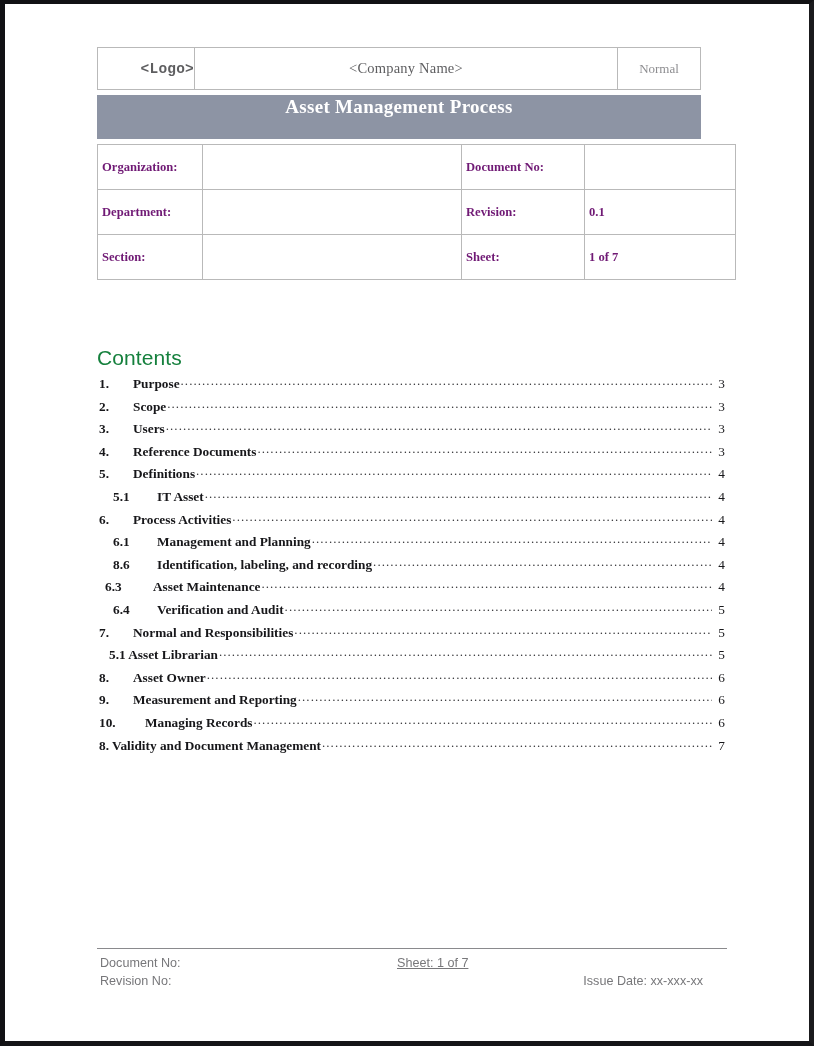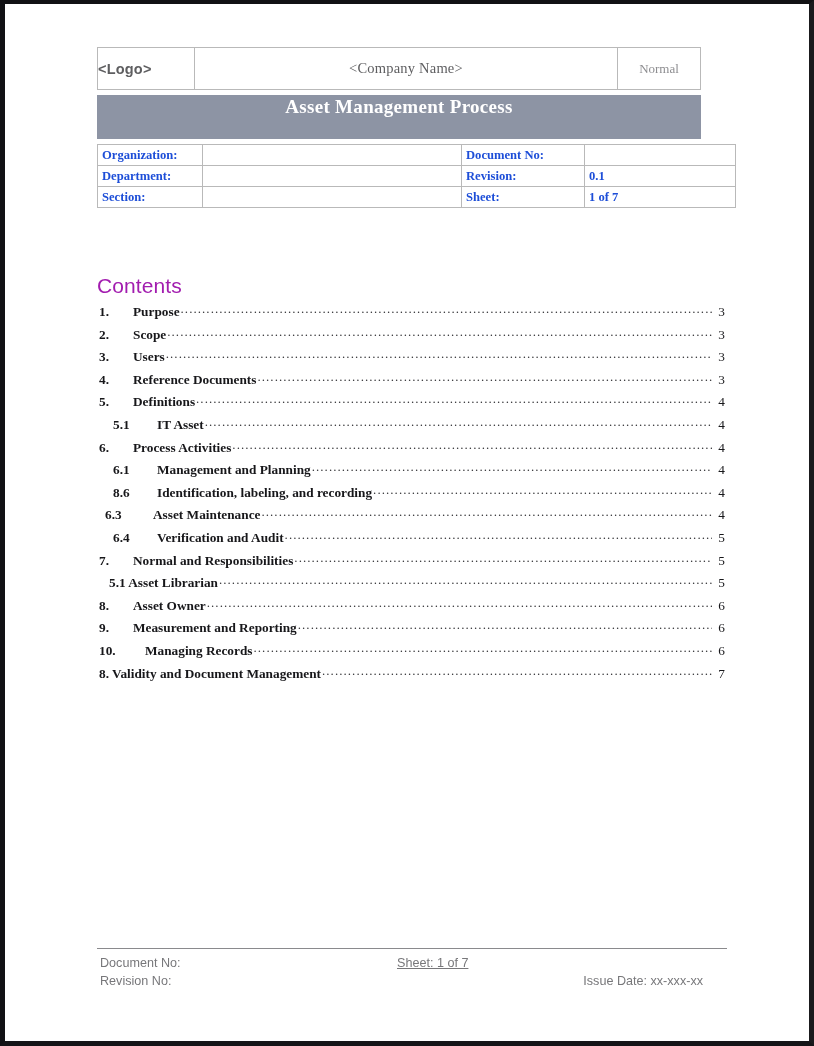--- a/index.html
+++ b/index.html
@@ -55,22 +55,22 @@
     table-layout: fixed;
   }
   table.hdr td {
     border: 1px solid #b9b9b9;
     padding: 0;
     vertical-align: middle;
   }
   .hdr-logo {
     width: 96px;
     height: 41px;
-    text-align: left;
-    font-family: Liberation Sans, sans-serif;
+    text-align: right;
+    font-family: Liberation Mono, monospace;
     font-weight: bold;
     font-size: 14.5px;
     color: #5e5e60;
     letter-spacing: 0.2px;
   }
   .hdr-company {
     text-align: center;
     font-family: "Liberation Serif", serif;
     font-weight: normal;
     font-size: 14.5px;
@@ -108,40 +108,40 @@
   
   table.info {
     border-collapse: collapse;
     width: 604px;
     table-layout: fixed;
     margin-top: 5px;
   }
   table.info td {
     border: 1px solid #b9b9b9;
     height: 20px;
-    padding: 0 4px;
+    padding: 12px 4px;
     font-family: "Liberation Serif", serif;
     font-weight: bold;
     font-size: 12.6px;
-    color: #1d4ed8;
+    color: #701a75;
     vertical-align: middle;
     line-height: 20px;
   }
   .info-lbl-a { width: 96px; }
   .info-val-a { width: 250px; }
   .info-lbl-b { width: 114px; }
   .info-val-b { width: 142px; }
 
   
   .contents-heading {
     margin-top: 66px;
     font-family: "Liberation Sans", sans-serif;
     font-size: 21px;
     font-weight: normal;
-    color: #a21caf;
+    color: #15803d;
     letter-spacing: 0.1px;
   }
   .toc {
     margin-top: 5px;
     width: 628px;
   }
   .toc-row {
     display: flex;
     align-items: baseline;
     height: 22.6px;

